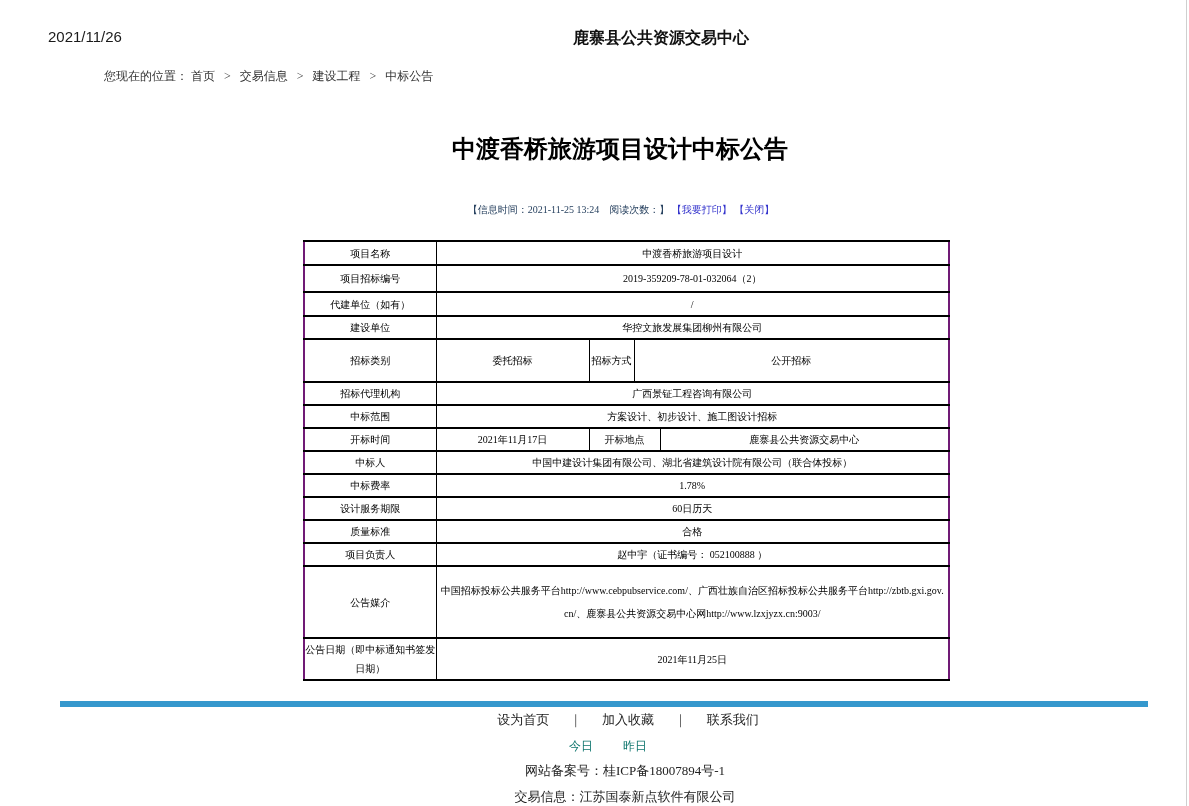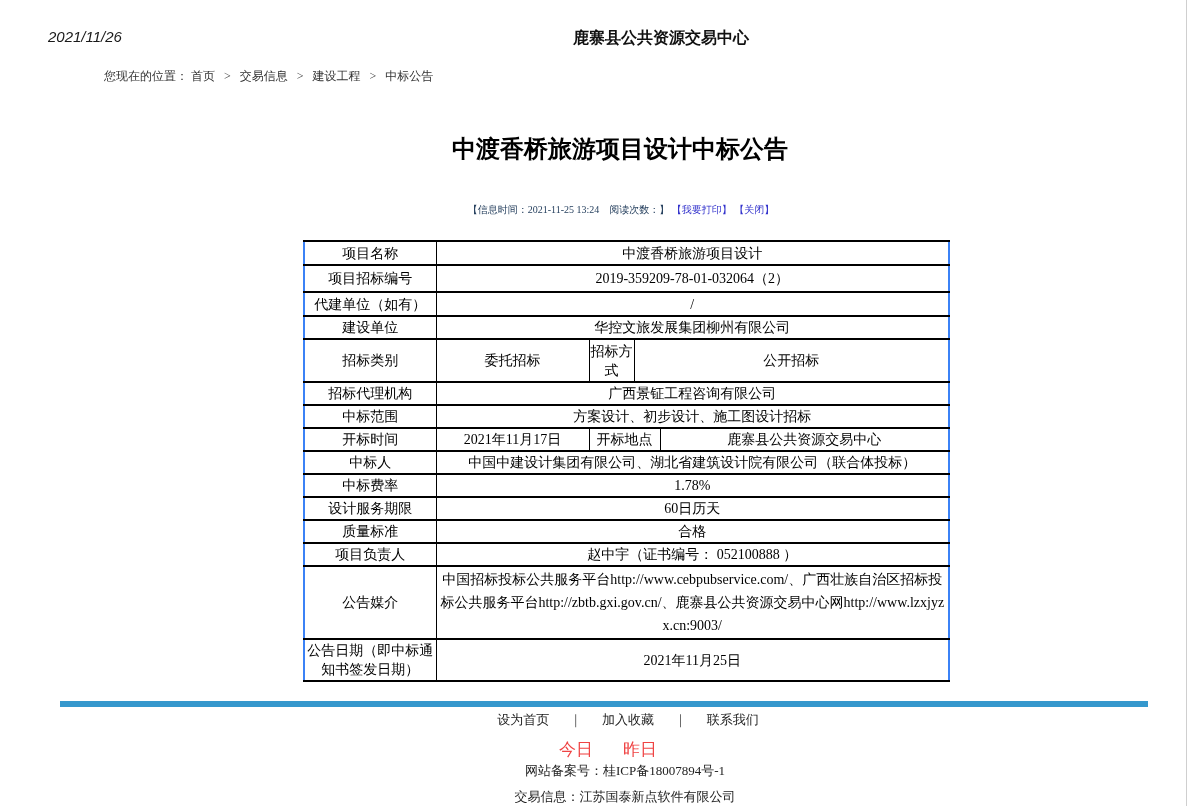--- a/index.html
+++ b/index.html
@@ -3,51 +3,51 @@
 <meta charset="utf-8">
 <style>
   * { box-sizing: border-box; }
   html,body { margin:0; padding:0; background:#fff; }
   .page {
     position:relative; width:1189px; height:806px; background:#ffffff;
     font-family:"Liberation Serif","DejaVu Serif",serif; color:#000; overflow:hidden;
   }
   .right-edge { position:absolute; top:0; bottom:0; right:2px; width:1px; background:#cfcfcf; }
 
-  .print-date { position:absolute; left:48px; top:28px; font-family:"Liberation Sans","DejaVu Sans",sans-serif; font-size:15px; color:#1a1a1a;font-style:italic; }
+  .print-date { position:absolute; left:48px; top:28px; font-family:"Liberation Sans","DejaVu Sans",sans-serif; font-size:15px; color:#1a1a1a; }
   .site-title { position:absolute; left:661px; top:28px; transform:translateX(-50%); white-space:nowrap;
     font-family:"Liberation Sans","DejaVu Sans",sans-serif; font-weight:bold; font-size:16px; color:#111; }
 
   .breadcrumb { position:absolute; left:104px; top:68px; font-family:Liberation Serif, serif;
     font-size:12px; color:#333; white-space:nowrap; }
   .breadcrumb .sep { margin:0 6px; color:#333; }
   .breadcrumb .crumb { cursor:pointer; }
 
   .doc-title { position:absolute; left:620px; top:133px; transform:translateX(-50%); white-space:nowrap;
     font-family:"Liberation Sans","DejaVu Sans",sans-serif; font-weight:bold; font-size:24px; color:#000; }
 
   .info-line { position:absolute; left:621px; top:203px; transform:translateX(-50%); white-space:nowrap;
     font-size:10px; color:#27415f; }
   .info-line .link { color:#3232cc; cursor:pointer; }
 
   .doc-table { position:absolute; left:303px; top:240px; width:645px;
-    border-collapse:collapse; table-layout:fixed; font-size:14px; border:2px solid #3b82f6; }
+    border-collapse:collapse; table-layout:fixed; font-size:10px; border:2px solid #701a75; }
   .doc-table td { border:1px solid #000; border-top-width:2px; border-bottom-width:2px;
     text-align:center; vertical-align:middle; padding:1px 3px; line-height:19px; }
   .doc-table td.lbl { padding:1px 0; }
   .doc-table td.tight { padding:1px 0; }
   .doc-table td.media { word-break:break-all; line-height:23px; }
 
   .footer-line { position:absolute; left:60px; top:701px; width:1088px; height:6px; background:#3598cd; }
   .footer-links { position:absolute; left:628px; top:711px; transform:translateX(-50%);
     display:flex; gap:20px; align-items:center; font-size:13px; color:#222; white-space:nowrap; }
   .footer-links .flink { cursor:pointer; }
   .footer-links .fsep { color:#444; }
   .footer-counters { position:absolute; left:608px; top:738px; transform:translateX(-50%);
-    display:flex; gap:30px; font-size:17px; color:#ef4444; white-space:nowrap; }
+    display:flex; gap:30px; font-size:12px; color:#0f766e; white-space:nowrap; }
   .footer-icp { position:absolute; left:625px; top:762px; transform:translateX(-50%); font-size:13px; color:#222; white-space:nowrap; }
   .footer-support { position:absolute; left:625px; top:788px; transform:translateX(-50%); font-size:13px; color:#222; white-space:nowrap; }
 </style>
 </head>
 <body>
 
 <div class="page">
   <div class="right-edge"></div>
 
   <div class="print-date">2021/11/26</div>

